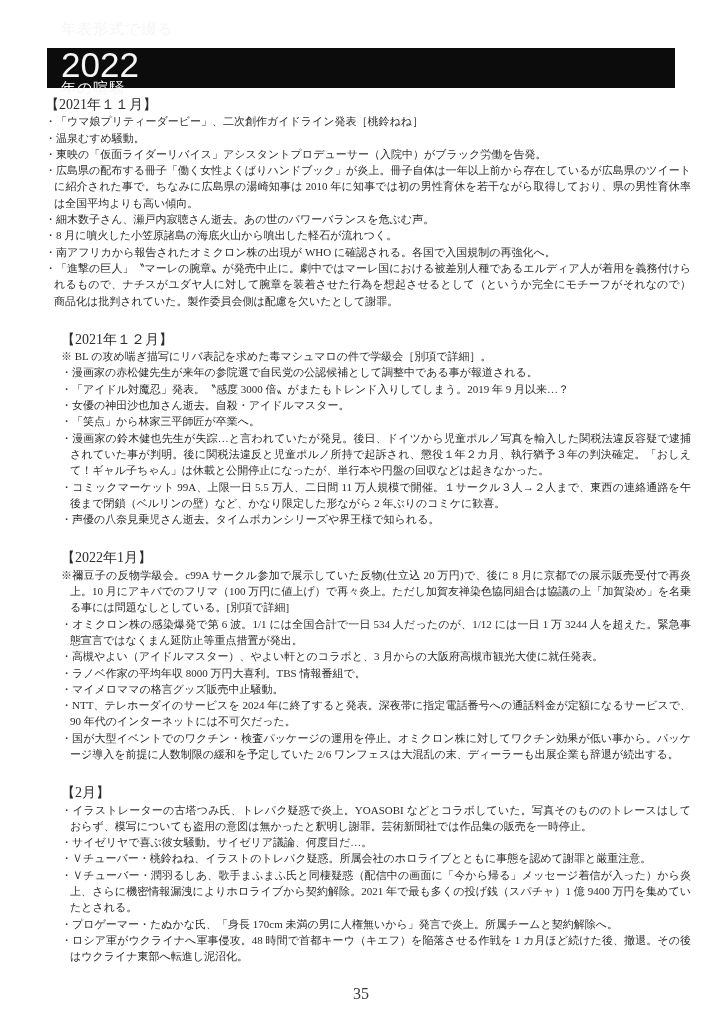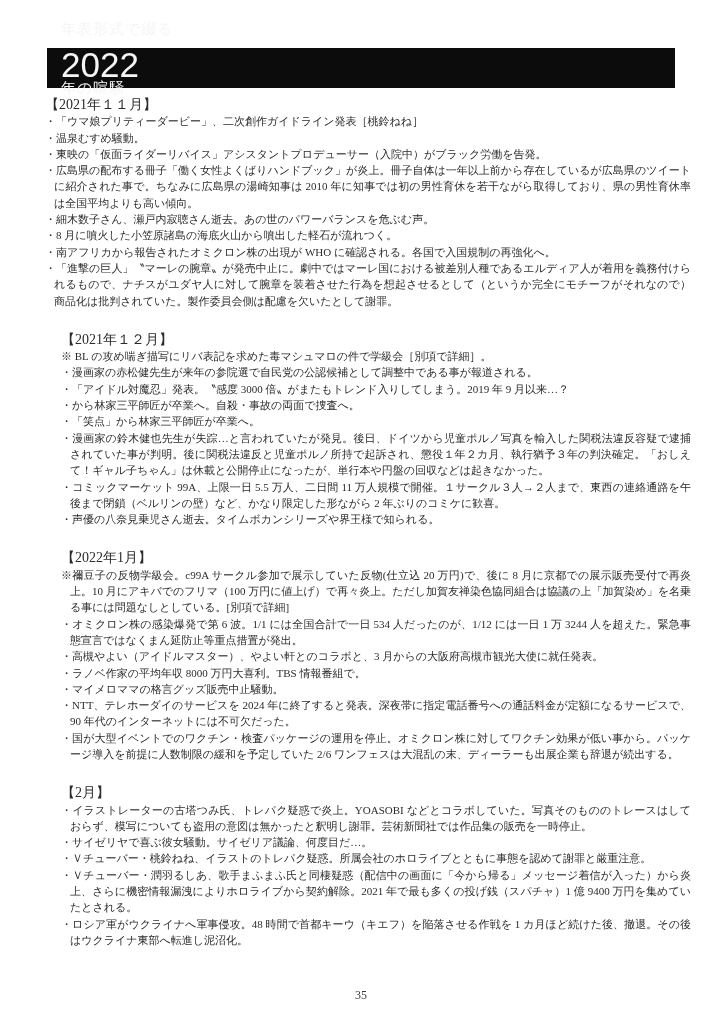--- a/index.html
+++ b/index.html
@@ -68,21 +68,21 @@
     text-indent: -9px;
     text-align: justify;
   }
   
   .page-number {
     position: absolute;
     left: 0;
     right: 0;
     bottom: 21px;
     text-align: center;
-    font-size: 12px;
+    font-size: 16px;
     color: #3a3a3a;
     font-family: "Liberation Serif", serif;
   }
 </style>
 </head>
 <body>
 
 <div class="page">
 
   <div class="header-bar">
@@ -103,21 +103,21 @@
       <p class="item">・8 月に噴火した小笠原諸島の海底火山から噴出した軽石が流れつく。</p>
       <p class="item">・南アフリカから報告されたオミクロン株の出現が WHO に確認される。各国で入国規制の再強化へ。</p>
       <p class="item">・「進撃の巨人」〝マーレの腕章〟が発売中止に。劇中ではマーレ国における被差別人種であるエルディア人が着用を義務付けられるもので、ナチスがユダヤ人に対して腕章を装着させた行為を想起させるとして（というか完全にモチーフがそれなので）商品化は批判されていた。製作委員会側は配慮を欠いたとして謝罪。</p>
     </div>
 
     <div class="section">
       <h2>【2021年１２月】</h2>
       <p class="item">※ BL の攻め喘ぎ描写にリバ表記を求めた毒マシュマロの件で学級会［別項で詳細］。</p>
       <p class="item">・漫画家の赤松健先生が来年の参院選で自民党の公認候補として調整中である事が報道される。</p>
       <p class="item">・「アイドル対魔忍」発表。〝感度 3000 倍〟がまたもトレンド入りしてしまう。2019 年 9 月以来…？</p>
-      <p class="item">・から林家三平師匠が卒業へ。自殺・事故の両面で捜査へ。</p>
+      <p class="item">・女優の神田沙也加さん逝去。自殺・アイドルマスター。</p>
       <p class="item">・「笑点」から林家三平師匠が卒業へ。</p>
       <p class="item">・漫画家の鈴木健也先生が失踪…と言われていたが発見。後日、ドイツから児童ポルノ写真を輸入した関税法違反容疑で逮捕されていた事が判明。後に関税法違反と児童ポルノ所持で起訴され、懲役１年２カ月、執行猶予３年の判決確定。「おしえて！ギャル子ちゃん」は休載と公開停止になったが、単行本や円盤の回収などは起きなかった。</p>
       <p class="item">・コミックマーケット 99A、上限一日 5.5 万人、二日間 11 万人規模で開催。１サークル３人→２人まで、東西の連絡通路を午後まで閉鎖（ベルリンの壁）など、かなり限定した形ながら 2 年ぶりのコミケに歓喜。</p>
       <p class="item">・声優の八奈見乗児さん逝去。タイムボカンシリーズや界王様で知られる。</p>
     </div>
 
     <div class="section">
       <h2>【2022年1月】</h2>
       <p class="item">※禰豆子の反物学級会。c99A サークル参加で展示していた反物(仕立込 20 万円)で、後に 8 月に京都での展示販売受付で再炎上。10 月にアキバでのフリマ（100 万円に値上げ）で再々炎上。ただし加賀友禅染色協同組合は協議の上「加賀染め」を名乗る事には問題なしとしている。[別項で詳細]</p>
       <p class="item">・オミクロン株の感染爆発で第 6 波。1/1 には全国合計で一日 534 人だったのが、1/12 には一日 1 万 3244 人を超えた。緊急事態宣言ではなくまん延防止等重点措置が発出。</p>
@@ -127,20 +127,21 @@
       <p class="item">・NTT、テレホーダイのサービスを 2024 年に終了すると発表。深夜帯に指定電話番号への通話料金が定額になるサービスで、90 年代のインターネットには不可欠だった。</p>
       <p class="item">・国が大型イベントでのワクチン・検査パッケージの運用を停止。オミクロン株に対してワクチン効果が低い事から。パッケージ導入を前提に人数制限の緩和を予定していた 2/6 ワンフェスは大混乱の末、ディーラーも出展企業も辞退が続出する。</p>
     </div>
 
     <div class="section">
       <h2>【2月】</h2>
       <p class="item">・イラストレーターの古塔つみ氏、トレパク疑惑で炎上。YOASOBI などとコラボしていた。写真そのもののトレースはしておらず、模写についても盗用の意図は無かったと釈明し謝罪。芸術新聞社では作品集の販売を一時停止。</p>
       <p class="item">・サイゼリヤで喜ぶ彼女騒動。サイゼリア議論、何度目だ…。</p>
       <p class="item">・Ｖチューバー・桃鈴ねね、イラストのトレパク疑惑。所属会社のホロライブとともに事態を認めて謝罪と厳重注意。</p>
       <p class="item">・Ｖチューバー・潤羽るしあ、歌手まふまふ氏と同棲疑惑（配信中の画面に「今から帰る」メッセージ着信が入った）から炎上、さらに機密情報漏洩によりホロライブから契約解除。2021 年で最も多くの投げ銭（スパチャ）1 億 9400 万円を集めていたとされる。</p>
+      <p class="item">・プロゲーマー・たぬかな氏、「身長 170cm 未満の男に人権無いから」発言で炎上。所属チームと契約解除へ。</p>
       <p class="item">・ロシア軍がウクライナへ軍事侵攻。48 時間で首都キーウ（キエフ）を陥落させる作戦を 1 カ月ほど続けた後、撤退。その後はウクライナ東部へ転進し泥沼化。</p>
     </div>
 
   </div>
 
   <div class="page-number">35</div>
 
 </div>
 
 </body></html>

